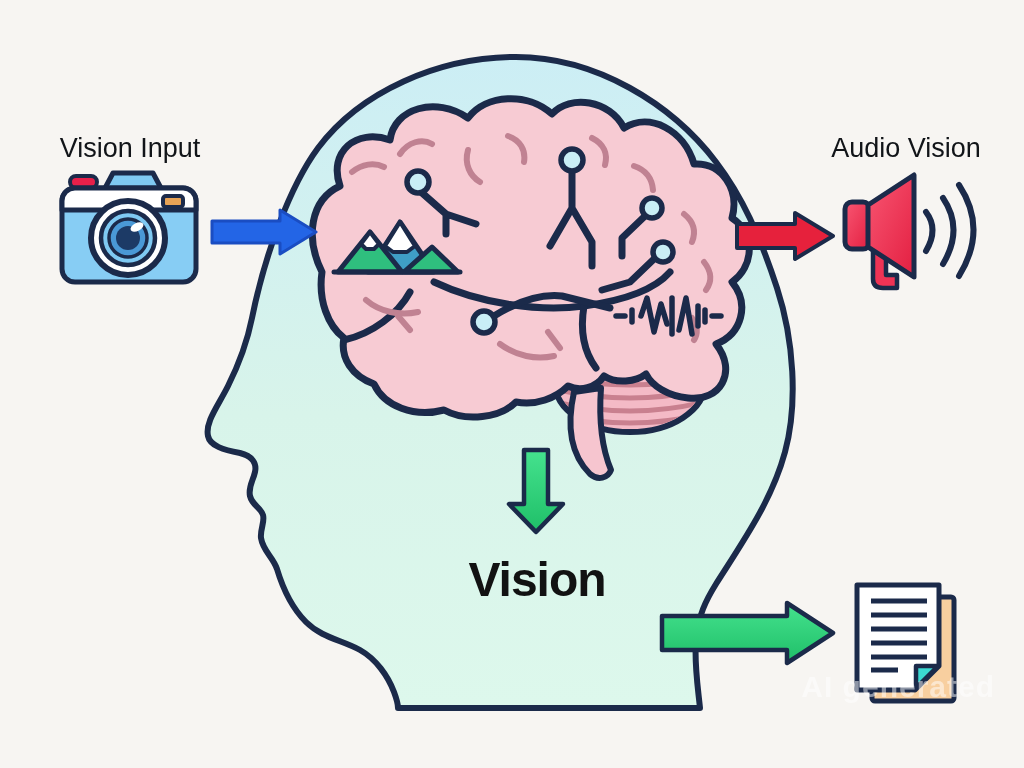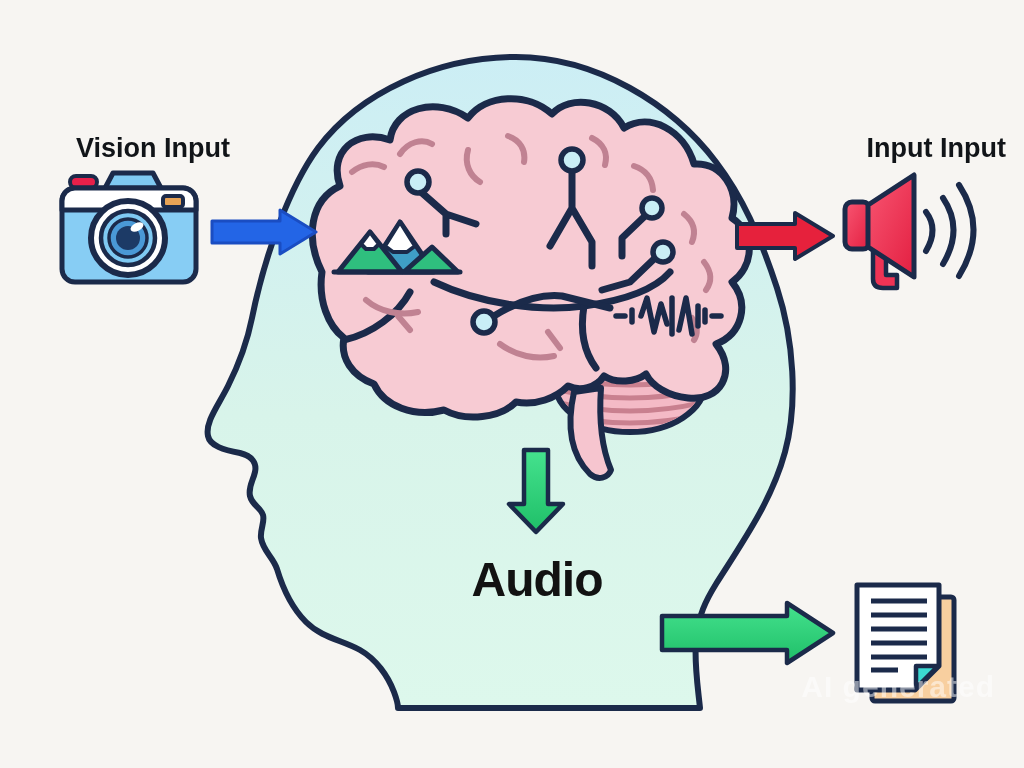--- a/index.html
+++ b/index.html
@@ -3,22 +3,22 @@
 <meta charset="utf-8">
 <style>
   html,body{margin:0;padding:0;}
   .canvas{
     position:relative;width:1024px;height:768px;
     background:#f7f5f2;overflow:hidden;
     font-family:"Liberation Sans",sans-serif;
   }
   .art{position:absolute;left:0;top:0;}
   .label{
-    position:absolute;font-weight:700;color:#111418;
-    text-align:right;font-size:27px;letter-spacing:0px;line-height:1.05;
+    position:absolute;font-weight:400;color:#111418;
+    text-align:center;font-size:27px;letter-spacing:0px;line-height:1.05;
     user-select:none;
   }
   .center-title{
     position:absolute;left:377px;top:542px;width:320px;
     font-weight:700;color:#121212;text-align:center;
     font-size:48px;line-height:76px;letter-spacing:-1px;
   }
   .watermark{
     position:absolute;left:735px;top:670px;width:260px;
     font-weight:700;font-size:30px;color:rgba(255,255,255,0.5);
@@ -213,21 +213,21 @@
         <line x1="871" y1="629" x2="927" y2="629"></line>
         <line x1="871" y1="643" x2="927" y2="643"></line>
         <line x1="871" y1="657" x2="927" y2="657"></line>
         <line x1="871" y1="670" x2="898" y2="670"></line>
       </g>
     </g>
   </svg>
 
   <div class="label" style="left:30px;top:134px;width:200px;">Vision Input</div>
 
-  <div class="label" style="left:806px;top:134px;width:200px;">Input Input</div>
+  <div class="label" style="left:806px;top:134px;width:200px;">Audio Vision</div>
 
 
   <div class="center-title">
-    <div>Audio</div>
+    <div>Vision</div>
   </div>
 
   <div class="watermark">AI generated</div>
 </div>
 
 </body></html>

